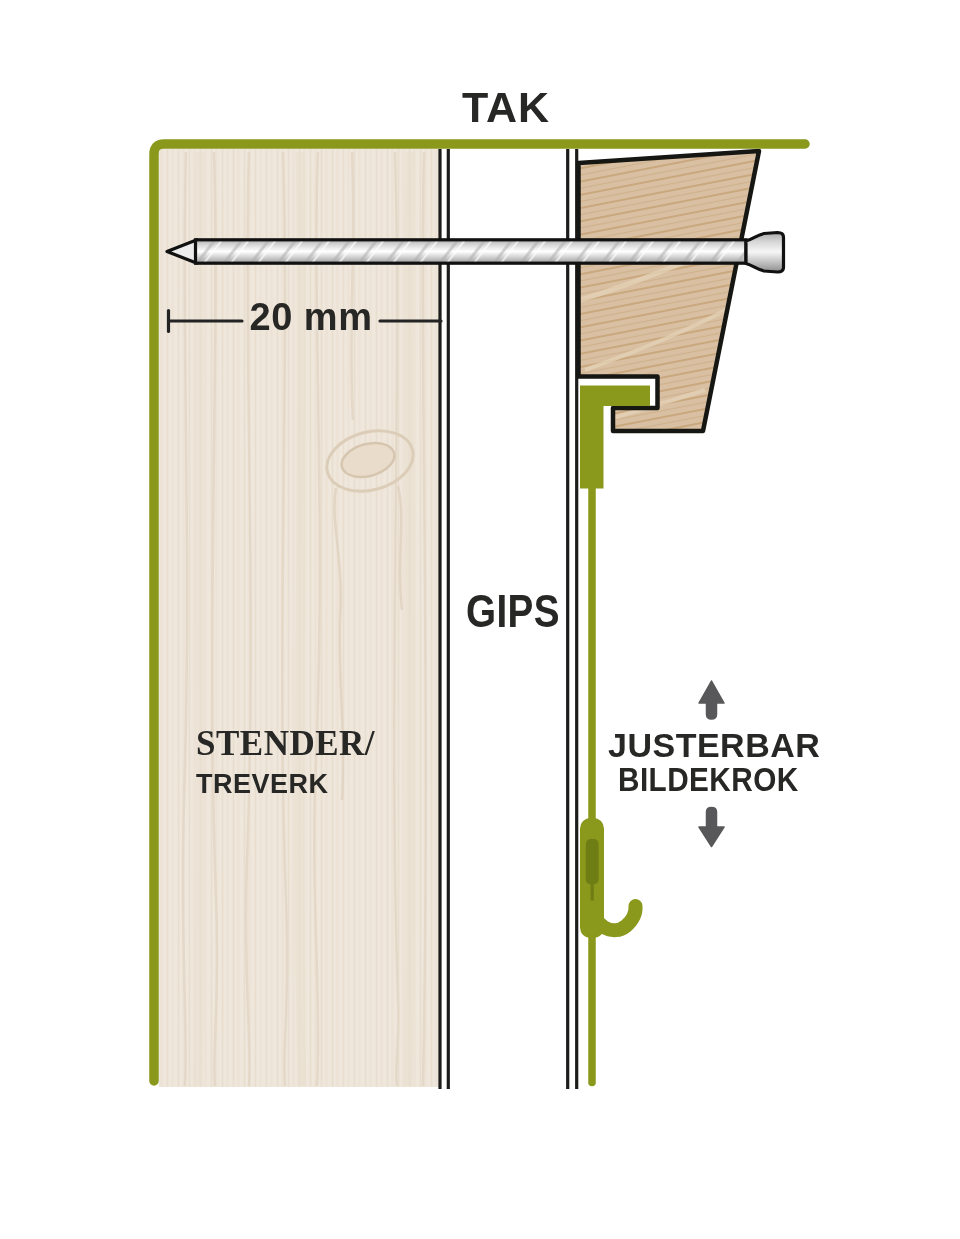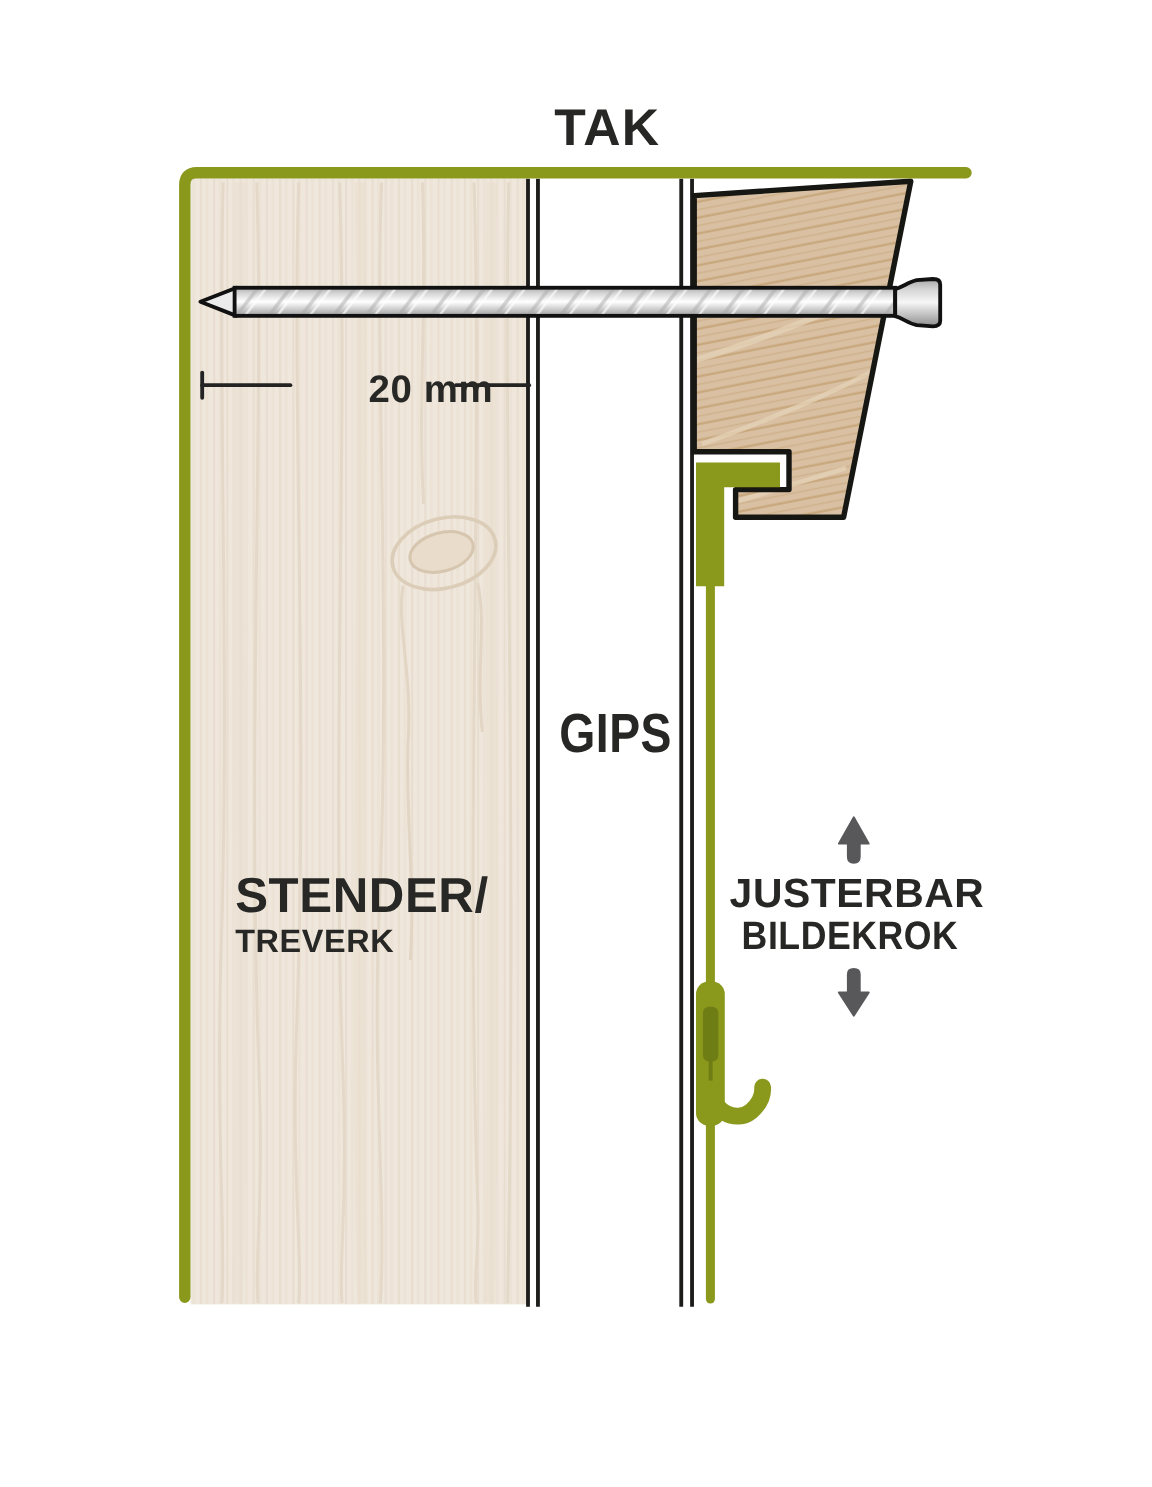--- a/index.html
+++ b/index.html
@@ -16,23 +16,23 @@
     position:absolute;
     font-family:"Liberation Sans", sans-serif;
     font-weight:bold;
     color:#272725;
     line-height:1;
     white-space:nowrap;
     letter-spacing:0.5px;
   }
   #lbl-tak{left:406px;top:86px;width:200px;text-align:center;font-size:43px;letter-spacing:1px;}
   #lbl-gips{left:413px;top:588px;width:200px;text-align:center;font-size:46px;transform:scaleX(0.84);}
-  #lbl-stud1{left:196px;top:726px;font-size:41px;}
+  #lbl-stud1{left:196px;top:726px;font-size:35px;font-family:Liberation Serif, serif;}
   #lbl-stud2{left:196px;top:771px;font-size:27px;}
-  #lbl-dim{left:211px;top:308px;width:200px;text-align:center;font-size:32px;margin-left:48px;}
+  #lbl-dim{left:211px;top:298px;width:200px;text-align:center;font-size:38px;}
   #lbl-hook1{left:608px;top:728px;width:200px;text-align:center;font-size:34px;}
   #lbl-hook2{left:608px;top:763px;width:200px;text-align:center;font-size:33px;transform:scaleX(0.9);}
 </style>
 </head>
 <body>
 
 <div class="canvas">
 
   <svg width="960" height="1239" viewBox="0 0 960 1239">
 

